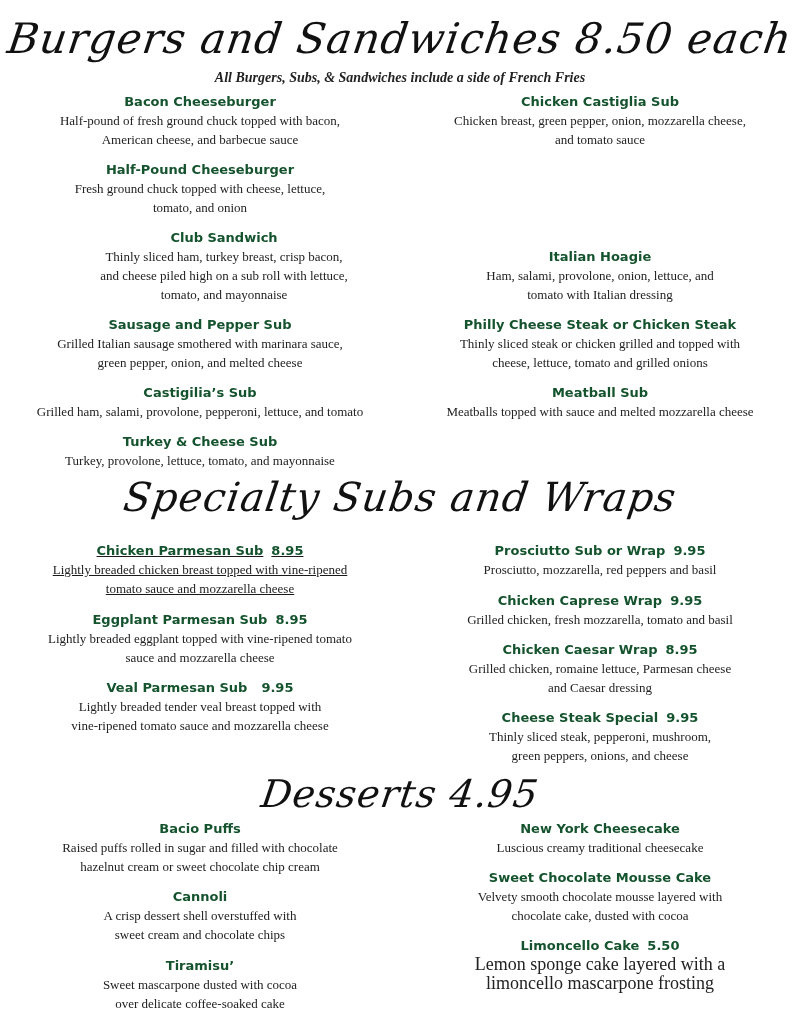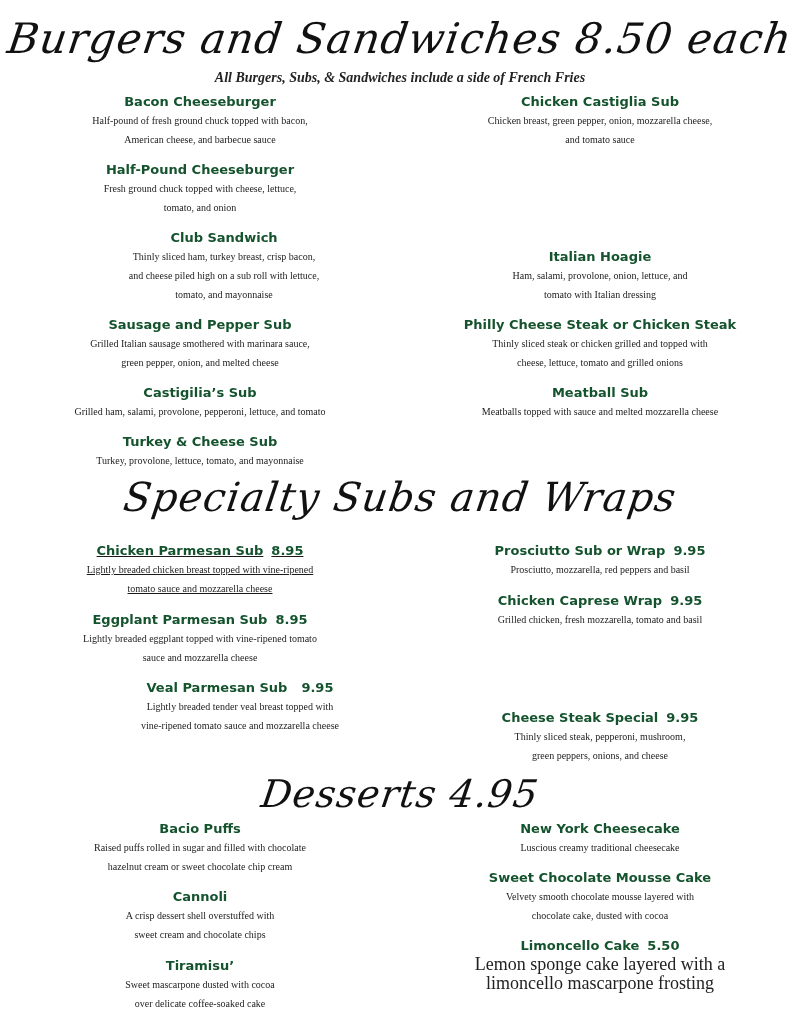--- a/index.html
+++ b/index.html
@@ -7,21 +7,21 @@
     .script { position:absolute; left:0; width:800px; text-align:center;
       font-family:"DejaVu Serif", serif; font-style:italic; color:#111; letter-spacing:1px; }
     .script.h1 { top:14px; font-size:42px; transform:skewX(-8deg); }
     .script.h2 { top:474px; font-size:40px; transform:skewX(-8deg); }
     .script.h3 { top:772px; font-size:38px; transform:skewX(-8deg); }
     .note { position:absolute; top:70px; left:0; width:800px; text-align:center;
       font-family:"Liberation Serif", serif; font-style:italic; font-weight:bold; font-size:14px; color:#222; }
     .col { position:absolute; text-align:center; }
     .item { position:absolute; left:0; width:100%; text-align:center; }
     .name { font-family:"DejaVu Sans", sans-serif; font-weight:bold; font-size:13px; line-height:19px; color:#14532d; white-space:nowrap; }
-    .desc { font-family:"Liberation Serif", serif; font-size:10px; line-height:19px; color:#222; }
+    .desc { font-family:"Liberation Serif", serif; font-size:13px; line-height:19px; color:#222; }
     .desc.small { font-size:18px; }
     .price { margin-left:8px; }
   </style>
 </head>
 <body>
 
 <div class="script h1">Burgers and Sandwiches 8.50 each</div>
 <div class="note">All Burgers, Subs, &amp; Sandwiches include a side of French Fries</div>
 
 <div class="col" style="left:0;top:92px;width:400px;height:380px;">
@@ -84,35 +84,40 @@
   <div class="item" style="top:0px;text-decoration:underline;">
     <div class="name"><span>Chicken Parmesan Sub</span><span class="price">8.95</span></div>
     <div class="desc">Lightly breaded chicken breast topped with vine-ripened</div>
     <div class="desc">tomato sauce and mozzarella cheese</div>
   </div>
   <div class="item" style="top:69px;">
     <div class="name"><span>Eggplant Parmesan Sub</span><span class="price">8.95</span></div>
     <div class="desc">Lightly breaded eggplant topped with vine-ripened tomato</div>
     <div class="desc">sauce and mozzarella cheese</div>
   </div>
-  <div class="item" style="top:137px;margin-left:40px;">
+  <div class="item" style="top:137px;">
     <div class="name"><span>Veal Parmesan Sub</span><span class="price" style="margin-left:14px;">9.95</span></div>
     <div class="desc">Lightly breaded tender veal breast topped with</div>
     <div class="desc">vine-ripened tomato sauce and mozzarella cheese</div>
   </div>
 </div>
 
 <div class="col" style="left:400px;top:541px;width:400px;height:230px;">
   <div class="item" style="top:0px;">
     <div class="name"><span>Prosciutto Sub or Wrap</span><span class="price">9.95</span></div>
     <div class="desc">Prosciutto, mozzarella, red peppers and basil</div>
   </div>
   <div class="item" style="top:50px;">
     <div class="name"><span>Chicken Caprese Wrap</span><span class="price">9.95</span></div>
     <div class="desc">Grilled chicken, fresh mozzarella, tomato and basil</div>
+  </div>
+  <div class="item" style="top:99px;">
+    <div class="name"><span>Chicken Caesar Wrap</span><span class="price">8.95</span></div>
+    <div class="desc">Grilled chicken, romaine lettuce, Parmesan cheese</div>
+    <div class="desc">and Caesar dressing</div>
   </div>
   <div class="item" style="top:167px;">
     <div class="name"><span>Cheese Steak Special</span><span class="price">9.95</span></div>
     <div class="desc">Thinly sliced steak, pepperoni, mushroom,</div>
     <div class="desc">green peppers, onions, and cheese</div>
   </div>
 </div>
 
 <div class="script h3">Desserts 4.95</div>
 

